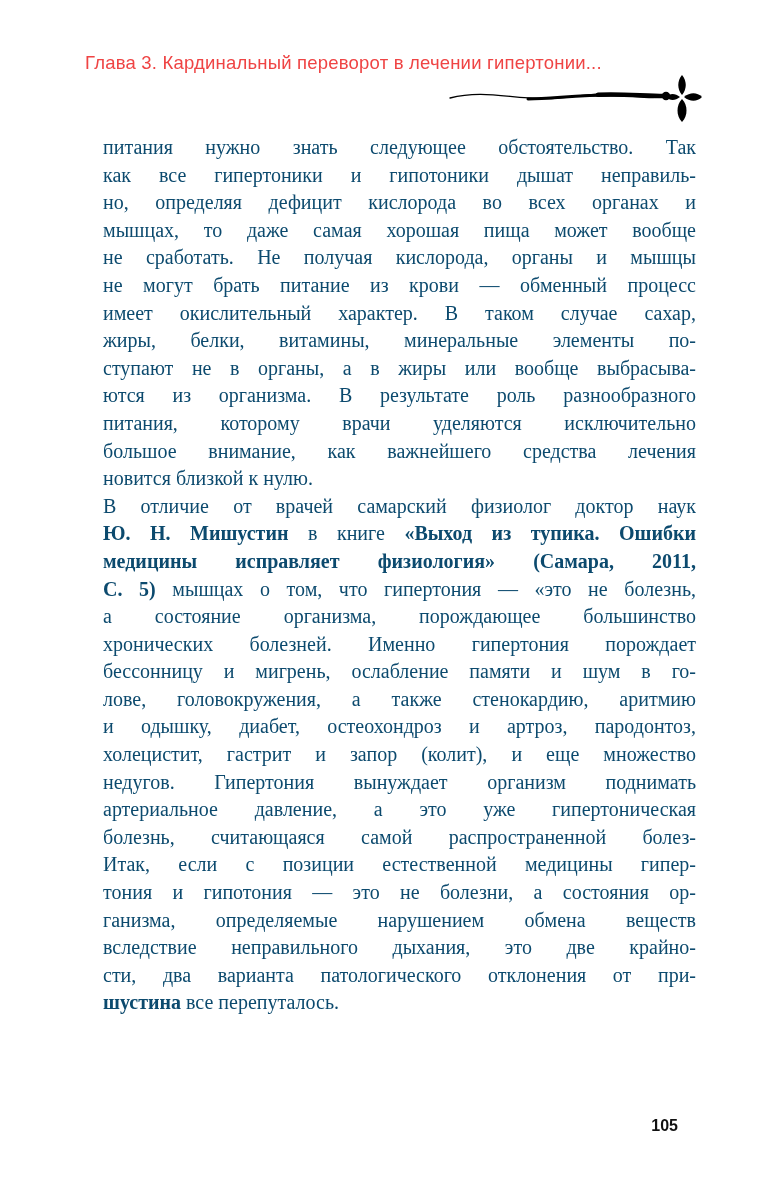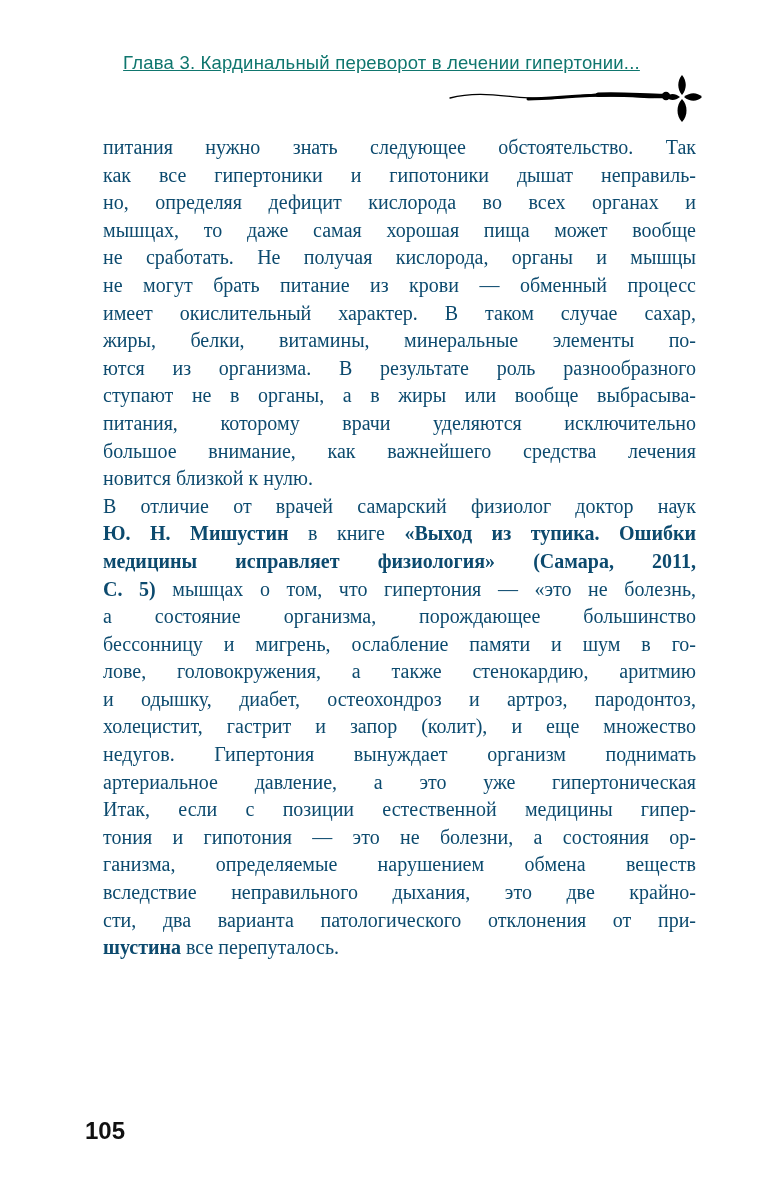--- a/index.html
+++ b/index.html
@@ -9,27 +9,26 @@
     height: 1200px;
     background: #ffffff;
     overflow: hidden;
     font-family: "Liberation Serif", serif;
   }
   .chapter-header {
     position: absolute;
     top: 52px;
     left: 85px;
     width: 593px;
-    text-align: center;
+    text-align: left;
     font-family: "Liberation Sans", sans-serif;
     font-size: 18.5px;
     letter-spacing: 0.2px;
-    color: #0f766e;
+    color: #ef4444;
     white-space: nowrap;
-    text-decoration: underline;
   }
   .ornament {
     position: absolute;
     top: 72px;
     left: 448px;
     width: 255px;
     height: 62px;
   }
   .body-text {
     position: absolute;
@@ -49,24 +48,24 @@
   .line.last {
     text-align-last: left;
     -moz-text-align-last: left;
   }
   .bold { font-weight: bold; margin-top: 8px; }
   .page-number {
     position: absolute;
     top: 1117px;
     left: 85px;
     width: 593px;
-    text-align: left;
+    text-align: right;
     font-family: "Liberation Sans", sans-serif;
     font-weight: bold;
-    font-size: 24px;
+    font-size: 16px;
     color: #111111;
   }
 </style>
 </head>
 <body>
 
 <div class="page">
 
   <div class="chapter-header">Глава 3. Кардинальный переворот в лечении гипертонии...</div>
 
@@ -88,38 +87,40 @@
   <div class="body-text">
       <div class="paragraph">
         <div class="line"><span>питания нужно знать следующее обстоятельство. Так</span></div>
         <div class="line"><span>как все гипертоники и гипотоники дышат неправиль-</span></div>
         <div class="line"><span>но, определяя дефицит кислорода во всех органах и</span></div>
         <div class="line"><span>мышцах, то даже самая хорошая пища может вообще</span></div>
         <div class="line"><span>не сработать. Не получая кислорода, органы и мышцы</span></div>
         <div class="line"><span>не могут брать питание из крови — обменный процесс</span></div>
         <div class="line"><span>имеет окислительный характер. В таком случае сахар,</span></div>
         <div class="line"><span>жиры, белки, витамины, минеральные элементы по-</span></div>
+        <div class="line"><span>ступают не в органы, а в жиры или вообще выбрасыва-</span></div>
         <div class="line"><span>ются из организма. В результате роль разнообразного</span></div>
-        <div class="line"><span>ступают не в органы, а в жиры или вообще выбрасыва-</span></div>
         <div class="line"><span>питания, которому врачи уделяются исключительно</span></div>
         <div class="line"><span>большое внимание, как важнейшего средства лечения</span></div>
         <div class="line last"><span>новится близкой к нулю.</span></div>
       </div>
       <div class="paragraph">
         <div class="line"><span>В отличие от врачей самарский физиолог доктор наук</span></div>
         <div class="line"><span class="bold">Ю. Н. Мишустин</span><span> в книге </span><span class="bold">«Выход из тупика. Ошибки</span></div>
         <div class="line"><span class="bold">медицины исправляет физиология» (Самара, 2011,</span></div>
         <div class="line"><span class="bold">С. 5)</span><span> мышцах о том, что гипертония — «это не болезнь,</span></div>
         <div class="line"><span>а состояние организма, порождающее большинство</span></div>
+        <div class="line"><span>хронических болезней. Именно гипертония порождает</span></div>
         <div class="line"><span>бессонницу и мигрень, ослабление памяти и шум в го-</span></div>
         <div class="line"><span>лове, головокружения, а также стенокардию, аритмию</span></div>
         <div class="line"><span>и одышку, диабет, остеохондроз и артроз, пародонтоз,</span></div>
         <div class="line"><span>холецистит, гастрит и запор (колит), и еще множество</span></div>
         <div class="line"><span>недугов. Гипертония вынуждает организм поднимать</span></div>
         <div class="line"><span>артериальное давление, а это уже гипертоническая</span></div>
+        <div class="line"><span>болезнь, считающаяся самой распространенной болез-</span></div>
       </div>
       <div class="paragraph">
         <div class="line"><span>Итак, если с позиции естественной медицины гипер-</span></div>
         <div class="line"><span>тония и гипотония — это не болезни, а состояния ор-</span></div>
         <div class="line"><span>ганизма, определяемые нарушением обмена веществ</span></div>
         <div class="line"><span>вследствие неправильного дыхания, это две крайно-</span></div>
         <div class="line"><span>сти, два варианта патологического отклонения от при-</span></div>
         <div class="line last"><span class="bold">шустина</span><span> все перепуталось.</span></div>
       </div>
     </div>

